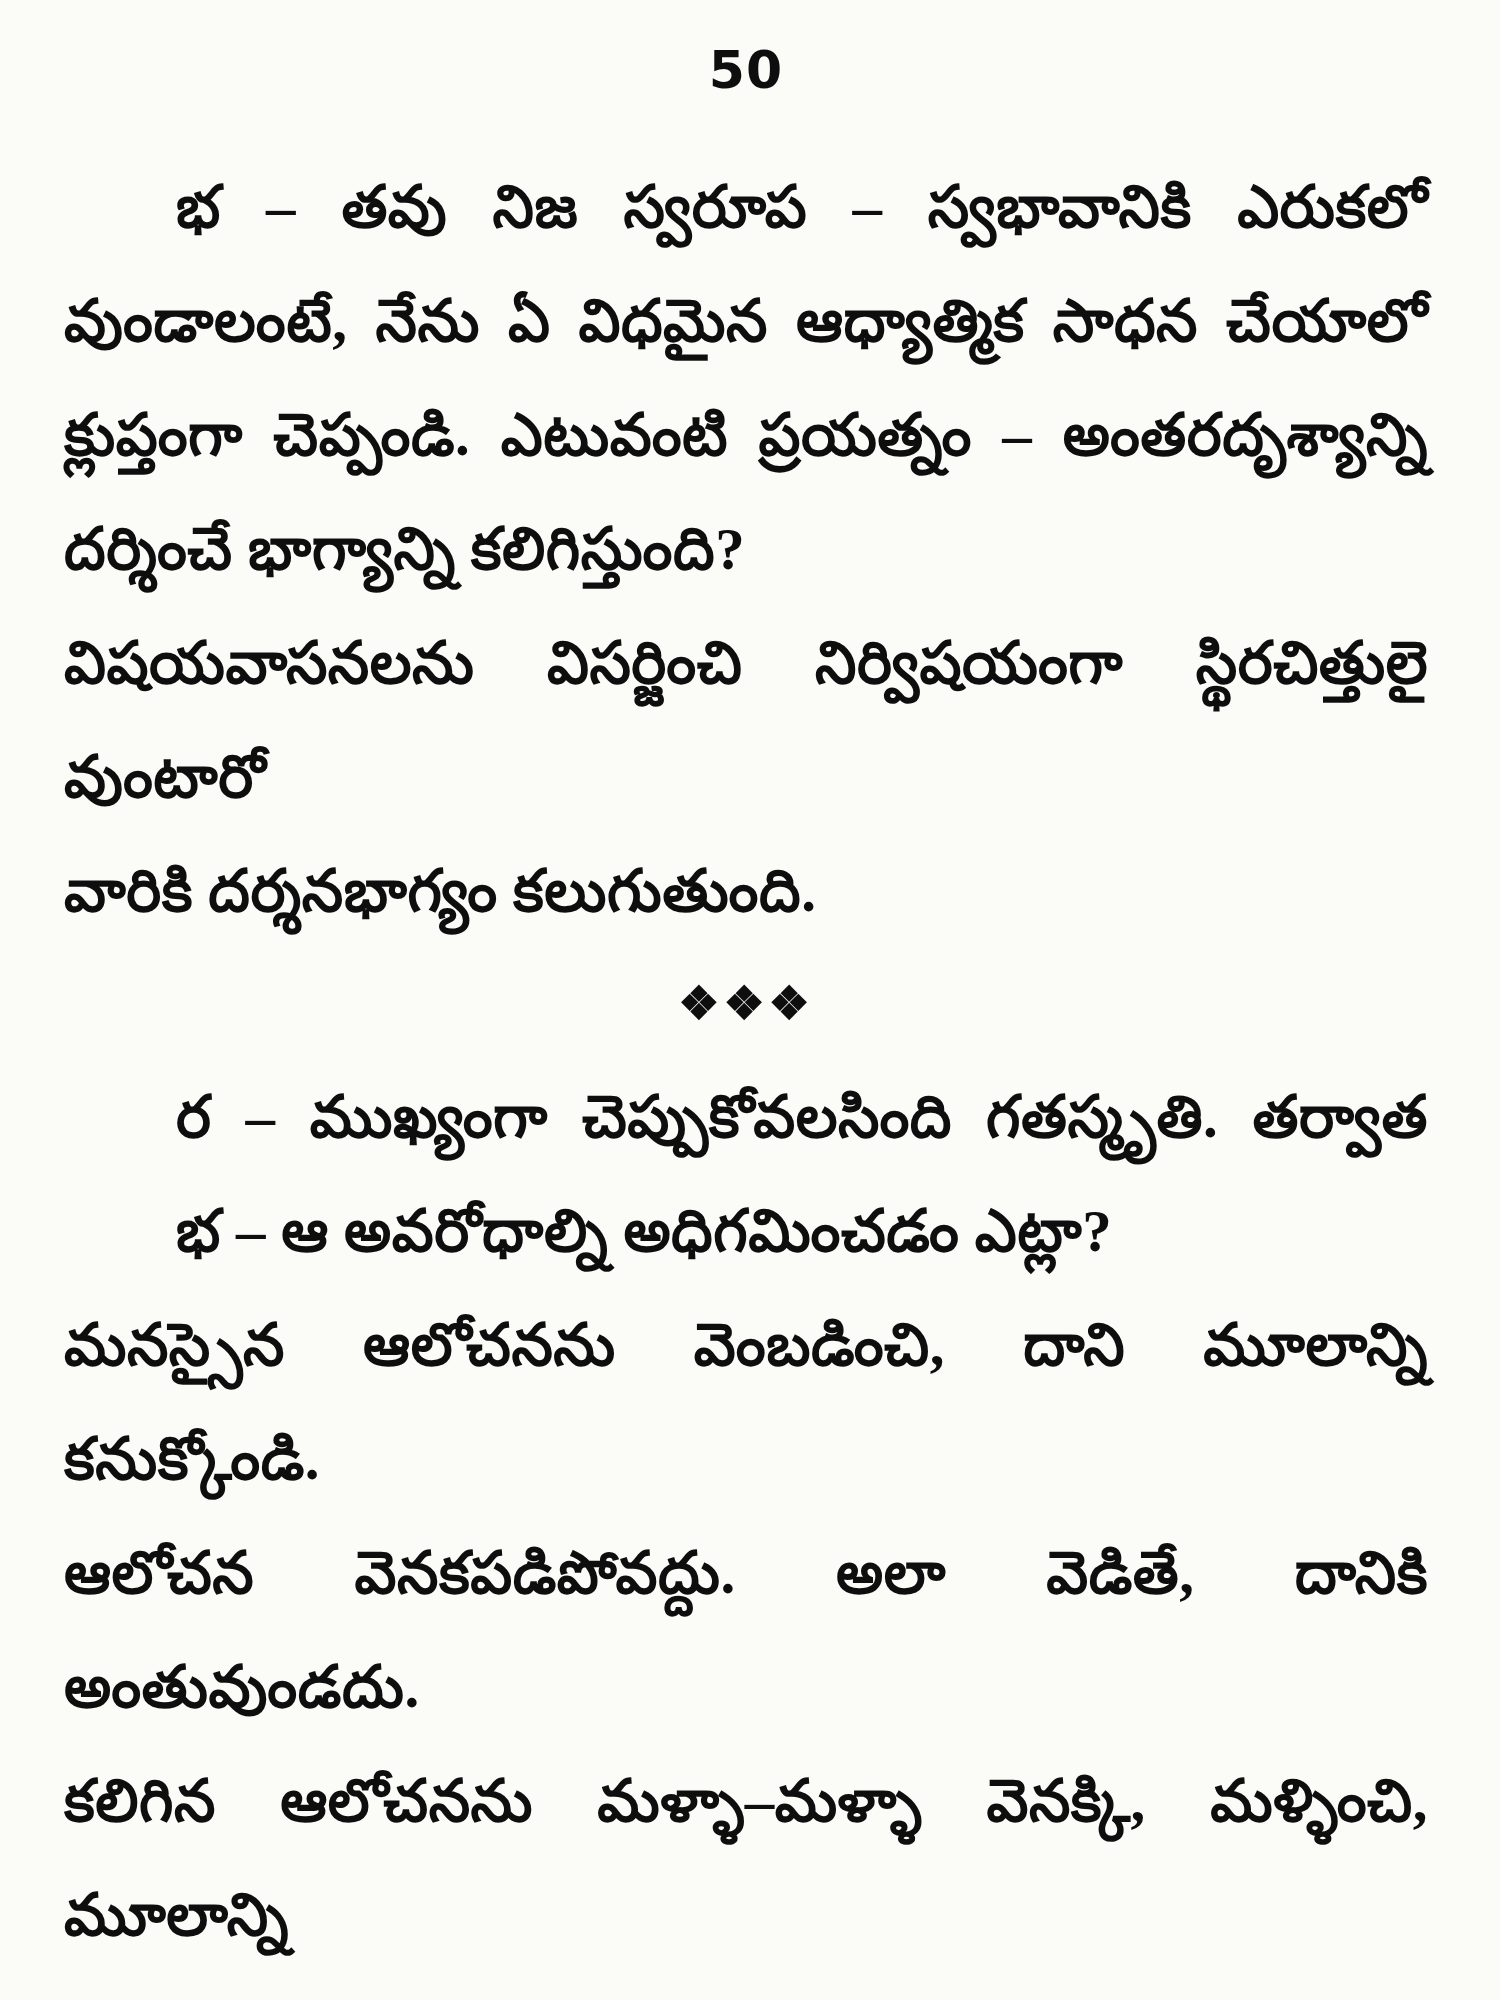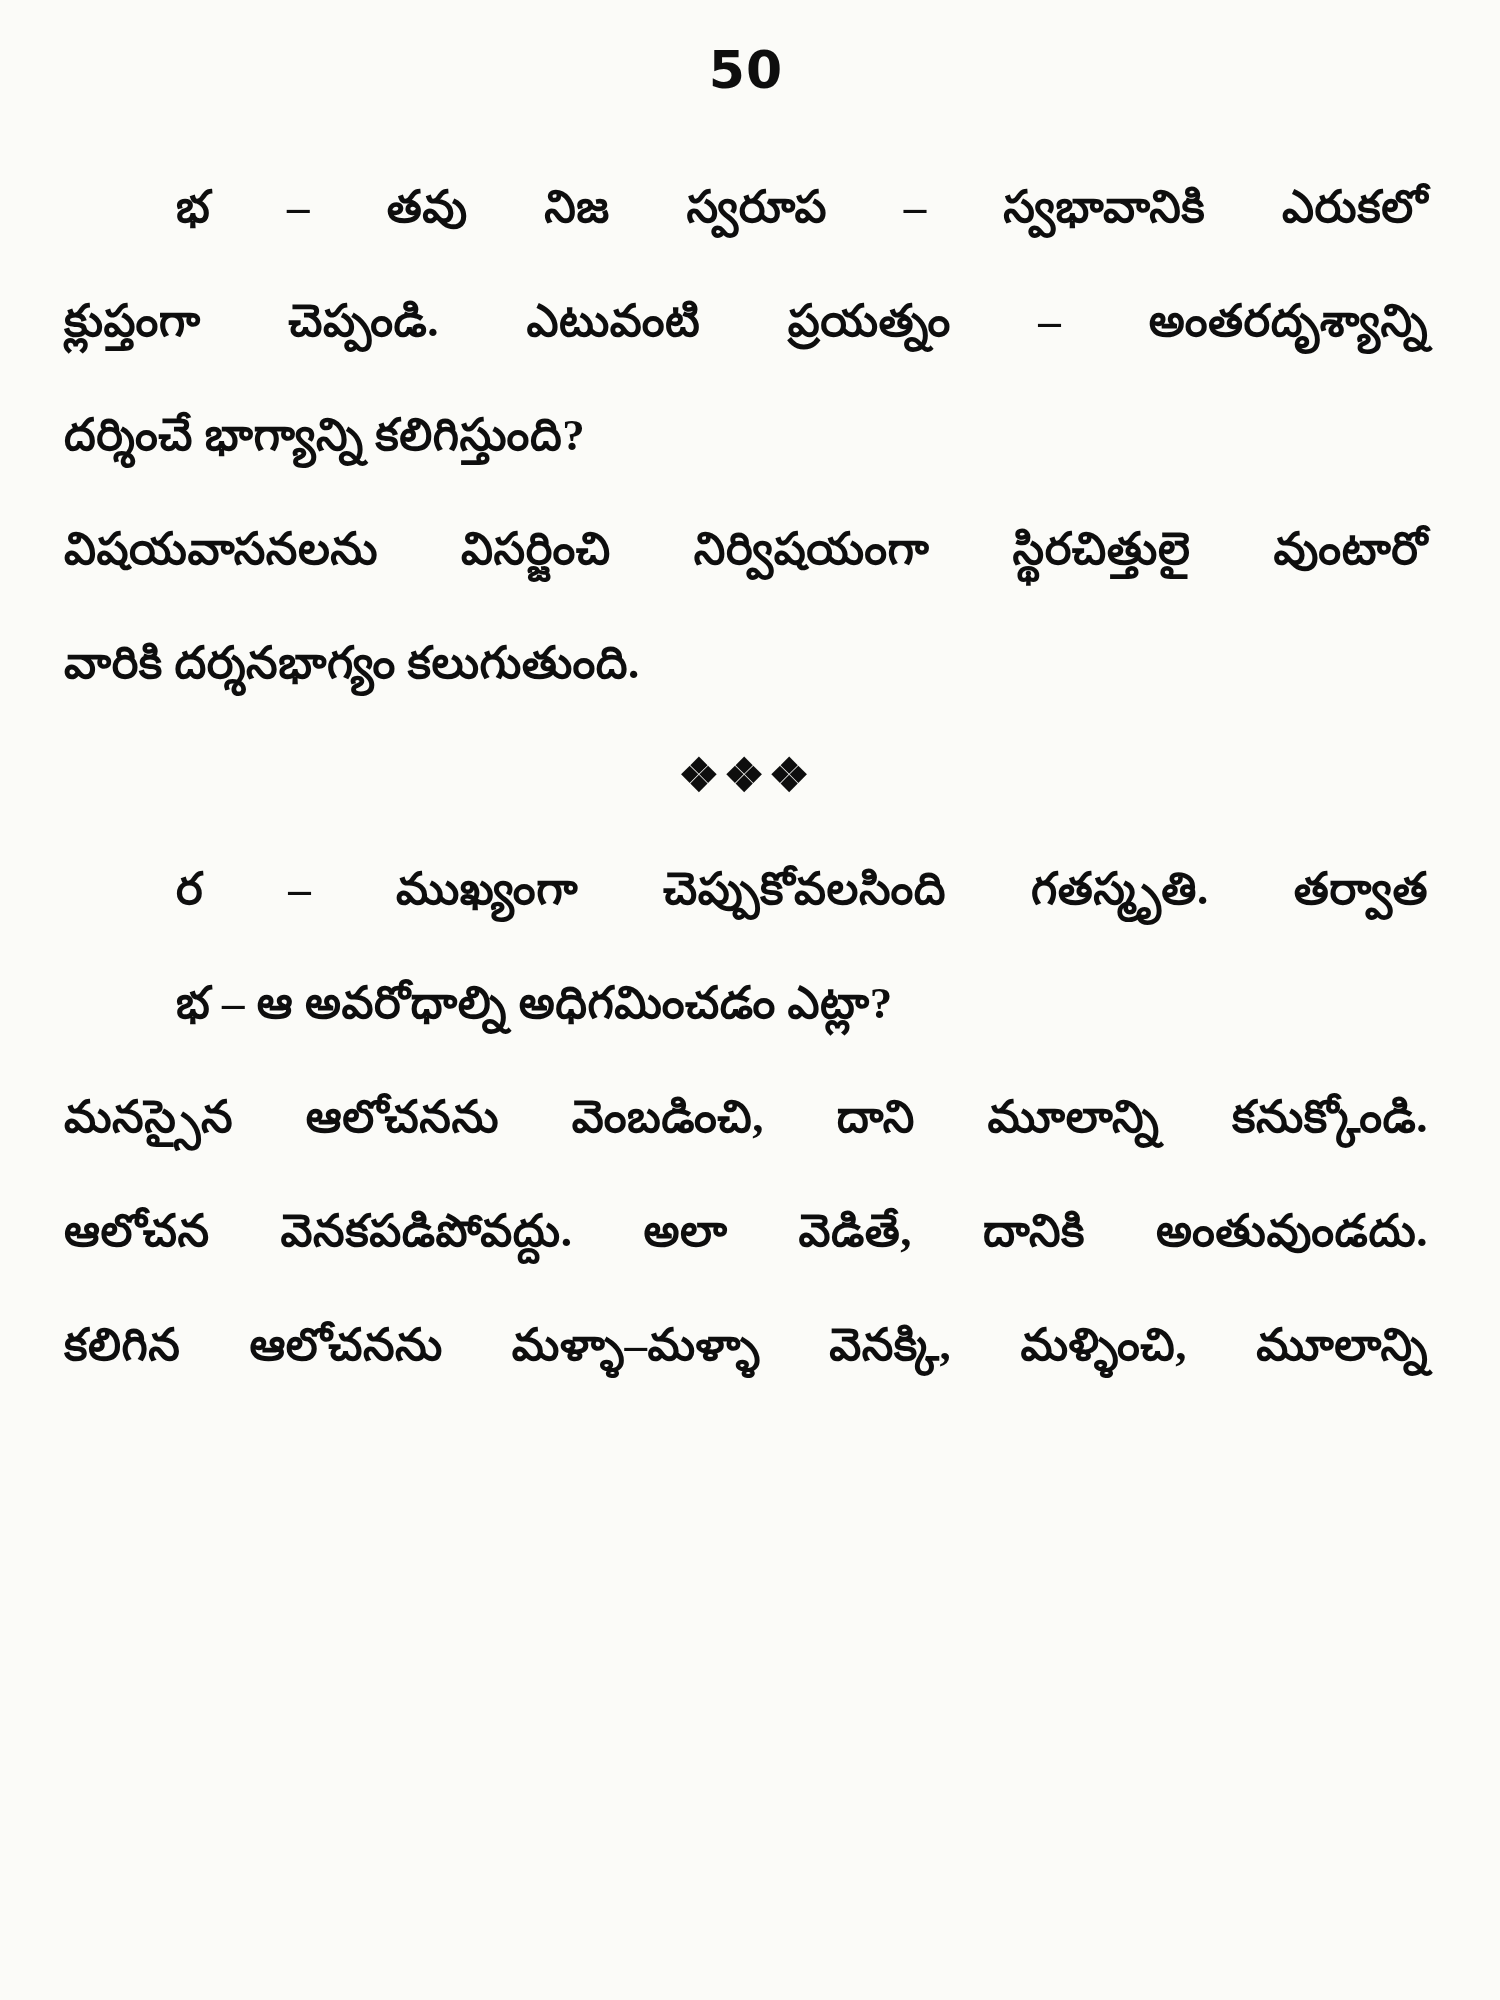--- a/index.html
+++ b/index.html
@@ -21,21 +21,21 @@
     font-family:"DejaVu Sans","Liberation Sans",sans-serif;
     font-weight:700;
     font-size:52px;
     line-height:60px;
     letter-spacing:1px;
     margin:0 0 50px 0;
   }
   .para{margin:0;padding:0;}
   .line{
     display:block;
-    font-size:45px;
+    font-size:59px;
     line-height:114px;
     letter-spacing:0.5px;
     font-family:Liberation Serif, serif;
   }
   .just{
     text-align:justify;
     text-align-last:justify;
   }
   .left{text-align:left;}
   .indent{padding-left:112px;}
@@ -50,20 +50,21 @@
 <body>
 
 <div class="page">
 
   <div class="pagenum">50</div>
 
   <main>
 
     <p class="para">
       <span class="line just indent">భ – తవు నిజ స్వరూప – స్వభావానికి ఎరుకలో</span>
+      <span class="line just">వుండాలంటే, నేను ఏ విధమైన ఆధ్యాత్మిక సాధన చేయాలో</span>
       <span class="line just">క్లుప్తంగా చెప్పండి. ఎటువంటి ప్రయత్నం – అంతరదృశ్యాన్ని</span>
       <span class="line left">దర్శించే భాగ్యాన్ని కలిగిస్తుంది?</span>
     </p>
 
     <p class="para">
       <span class="line just">విషయవాసనలను విసర్జించి నిర్విషయంగా స్థిరచిత్తులై వుంటారో</span>
       <span class="line left">వారికి దర్శనభాగ్యం కలుగుతుంది.</span>
     </p>
 
     <div class="ornament">❖❖❖</div>

